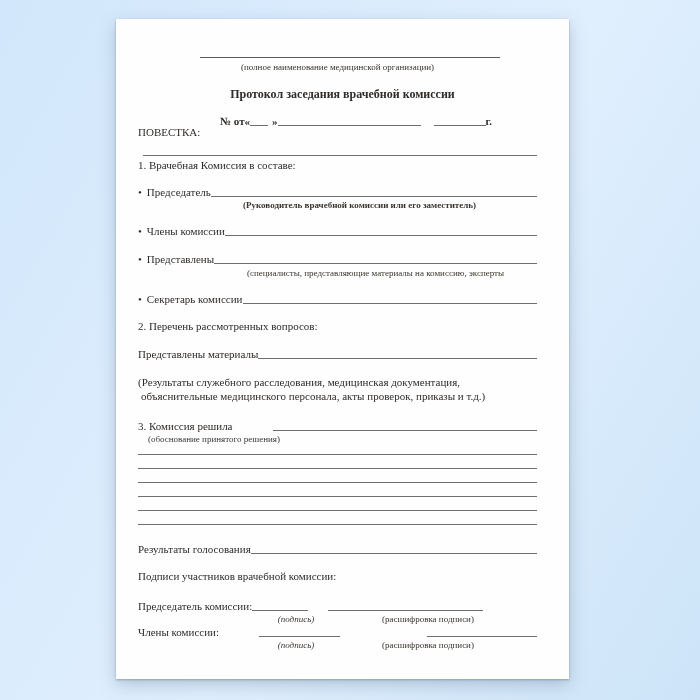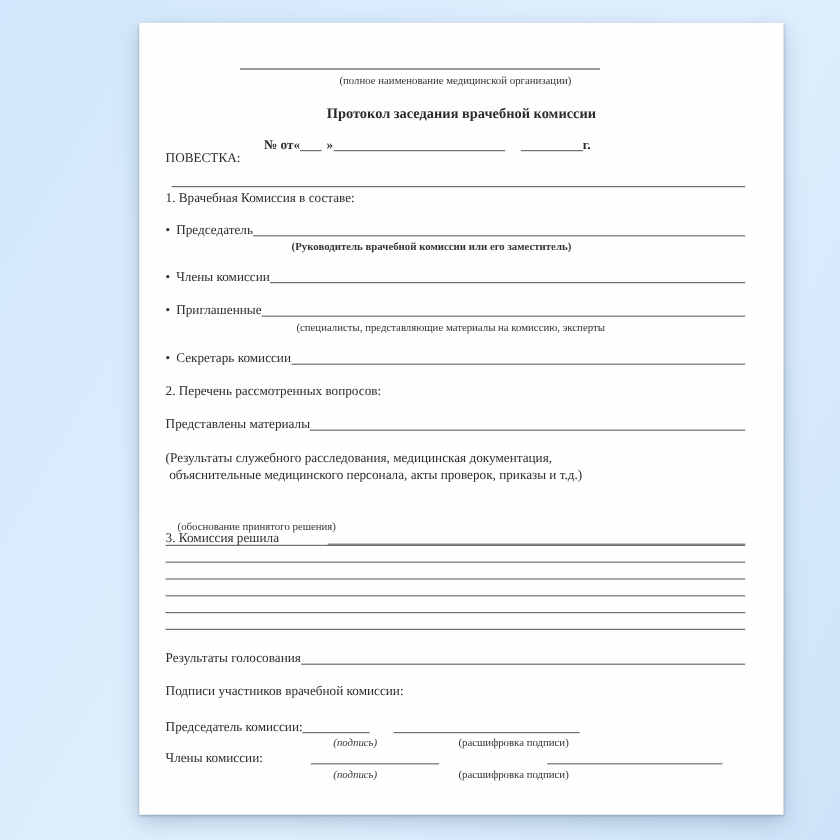--- a/index.html
+++ b/index.html
@@ -2,21 +2,21 @@
 <html><head>
 <meta charset="utf-8">
 <style>
   html,body{margin:0;padding:0;}
   body{
     width:700px;height:700px;position:relative;overflow:hidden;
     background:linear-gradient(120deg,#d2e7fb 0%,#e0effe 55%,#cde4f8 100%);
     font-family:"Liberation Serif","DejaVu Serif",serif;
   }
   .page{
-    position:absolute;left:116px;top:19px;width:537px;height:660px;
+    position:absolute;left:116px;top:19px;width:453px;height:660px;
     background:#fefefe;
     box-shadow:0 1px 2px rgba(96,120,145,.55),0 6px 16px rgba(96,120,145,.35);
   }
   
   .rowb{
     position:absolute;left:22px;right:32px;
     font-size:11px;line-height:13px;color:#2f2b28;white-space:nowrap;
   }
   
   .row{
@@ -68,42 +68,42 @@
   <div class="rowb cap" style="top:181px;left:127px;font-weight:bold;">(Руководитель врачебной комиссии или его заместитель)</div>
 
   <div class="row" style="top:206px;">
     <span class="bullet">•</span>
     <span>Члены комиссии</span>
     <span class="fill"></span>
   </div>
 
   <div class="row" style="top:234px;">
     <span class="bullet">•</span>
-    <span>Приглашенные</span>
+    <span>Представлены</span>
     <span class="fill"></span>
   </div>
   <div class="rowb cap" style="top:249px;left:131px;">(специалисты, представляющие материалы на комиссию, эксперты</div>
 
   <div class="row" style="top:274px;">
     <span class="bullet">•</span>
     <span>Секретарь комиссии</span>
     <span class="fill"></span>
   </div>
 
   <div class="rowb" style="top:301px;">2. Перечень рассмотренных вопросов:</div>
 
   <div class="row" style="top:329px;font-family:Liberation Serif, serif;">
     <span>Представлены материалы</span>
     <span class="fill"></span>
   </div>
 
   <div class="rowb" style="top:371px;left:25px;">объяснительные медицинского персонала, акты проверок, приказы и т.д.)</div>
   <div class="rowb" style="top:357px;">(Результаты служебного расследования, медицинская документация,</div>
 
-  <div class="row" style="top:424px;gap:40px;">
+  <div class="row" style="top:401px;gap:40px;">
     <span>3. Комиссия решила</span>
     <span class="fill"></span>
   </div>
   <div class="rowb cap" style="top:415px;padding-left:10px;">(обоснование принятого решения)</div>
 
   <div class="bl" style="top:435px;"></div>
   <div class="bl" style="top:449px;"></div>
   <div class="bl" style="top:463px;"></div>
   <div class="bl" style="top:477px;"></div>
   <div class="bl" style="top:491px;"></div>

